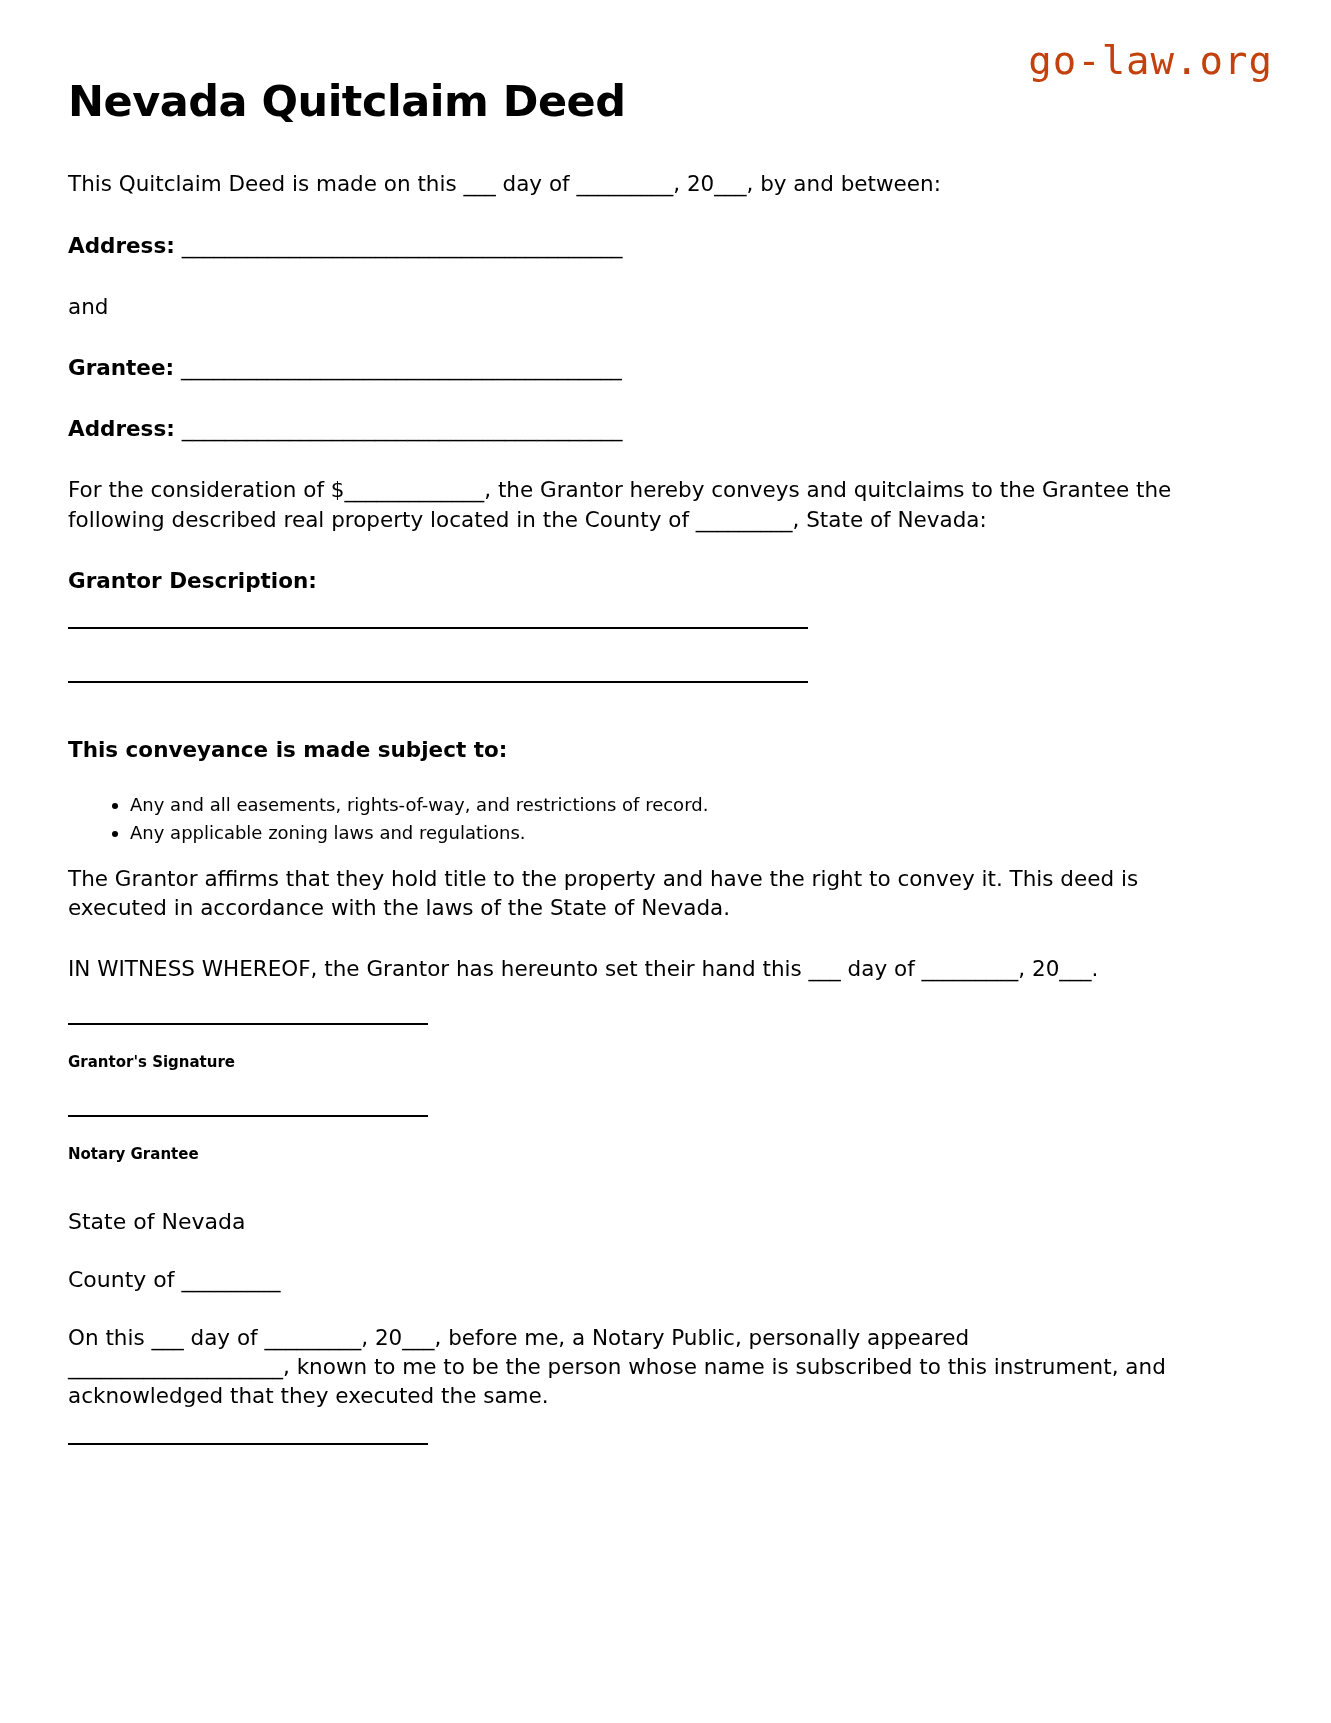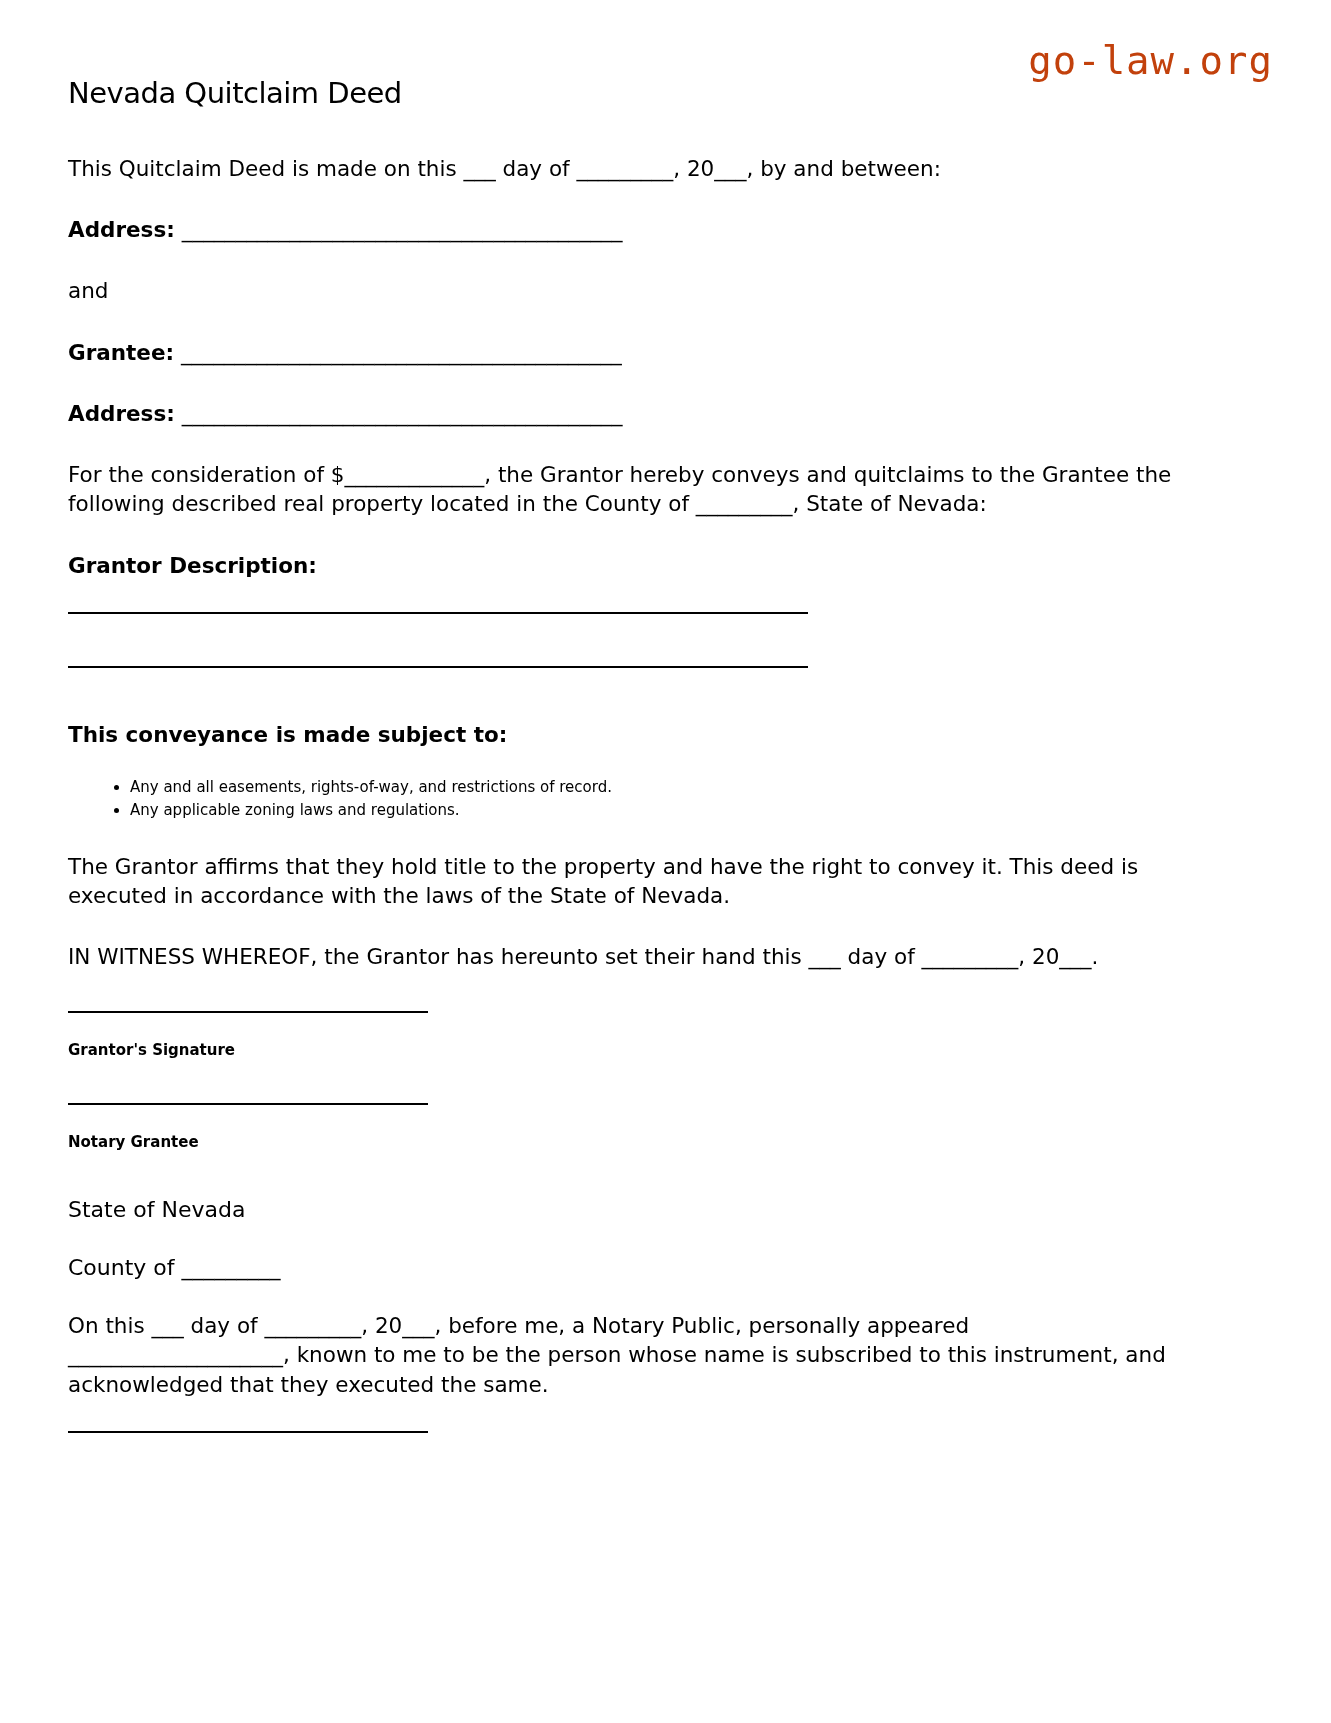--- a/index.html
+++ b/index.html
@@ -34,45 +34,45 @@
     color: #c2410c;
     white-space: nowrap;
   }
   .content {
     position: absolute;
     left: 68px;
     top: 78px;
     width: 1110px;
   }
   h1.doc-title {
-    font-size: 29px;
-    font-weight: normal;
+    font-size: 43px;
+    font-weight: bold;
     margin: 0 0 44px 0;
     letter-spacing: -0.5px;
     line-height: 1.1;
   }
   p.para {
     font-size: 21.5px;
     line-height: 1.36;
     margin: 0 0 32px 0;
   }
   p.tight {
     margin-bottom: 28px;
     font-weight: bold;
   }
   .lbl {
     font-weight: bold;
   }
   .fill {
     letter-spacing: 0px;
   }
   ul.subjects {
-    margin: 0 0 30px 0;
+    margin: 0 0 18px 0;
     padding-left: 62px;
-    font-size: 15px;
+    font-size: 18px;
     line-height: 1.42;
   }
   ul.subjects li {
     margin: 0 0 2px 0;
   }
   .rule-long {
     width: 740px;
     border-bottom: 2px solid #000;
     height: 0;
     margin: 0 0 52px 0;

